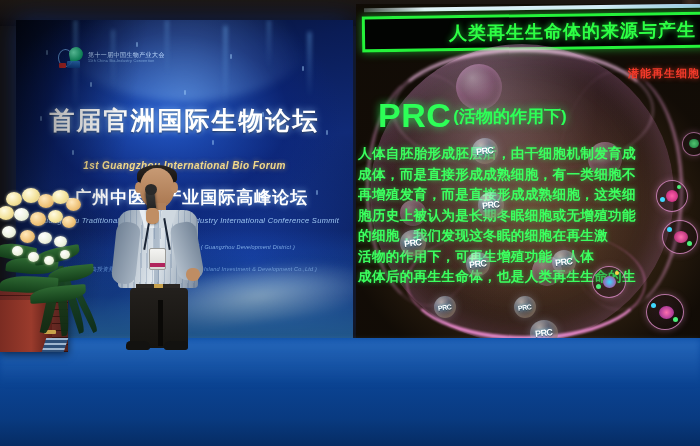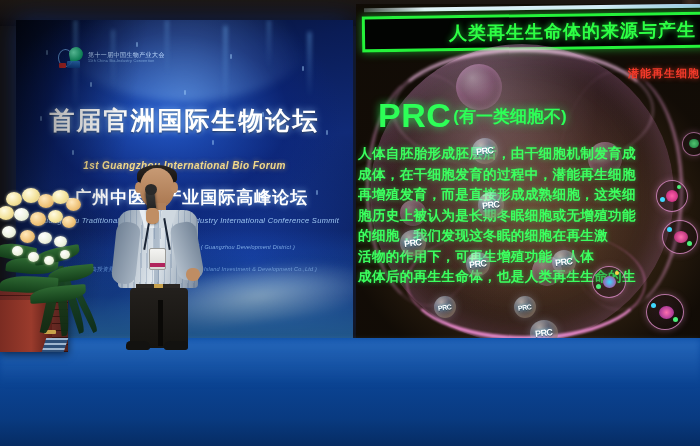--- a/index.html
+++ b/index.html
@@ -383,31 +383,31 @@
     <div class="sphere"></div>
     <div class="sphere-rim-top"></div>
     <div class="sphere-rim-bot"></div>
     <div class="sphere-rim-left"></div>
     <div class="sphere-rim-right"></div>
 
     <div class="slide-red-label">潜能再生细胞</div>
 
     <div class="prc-head">
       <span class="prc-big">PRC</span>
-      <span class="prc-paren">(有一类细胞不)</span>
+      <span class="prc-paren">(活物的作用下)</span>
     </div>
 
     <div class="plain-bub" style="left:100px;top:60px;width:46px;height:46px;"></div>
     <div class="plain-bub" style="left:232px;top:138px;width:34px;height:34px;"></div>
     <div class="plain-bub" style="left:44px;top:196px;width:26px;height:26px;"></div>
     <div class="plain-bub" style="left:176px;top:252px;width:30px;height:30px;"></div>
 
     <div class="slide-body">
       <div>人体自胚胎形成胚层后，由干细胞机制发育成</div>
-      <div>成体，在干细胞发育的过程中，潜能再生细胞</div>
+      <div>成体，而是直接形成成熟细胞，有一类细胞不</div>
       <div>再增殖发育，而是直接形成成熟细胞，这类细</div>
       <div>胞历史上被认为是长期冬眠细胞或无增殖功能</div>
       <div>的细胞，我们发现这冬眠的细胞在再生激</div>
       <div>活物的作用下，可再生增殖功能，人体</div>
       <div>成体后的再生生命体，也是人类再生生命的生</div>
     </div>
 
     <div class="bub" style="left:116px;top:134px;width:26px;height:26px;">
       <span>PRC</span>
     </div>

